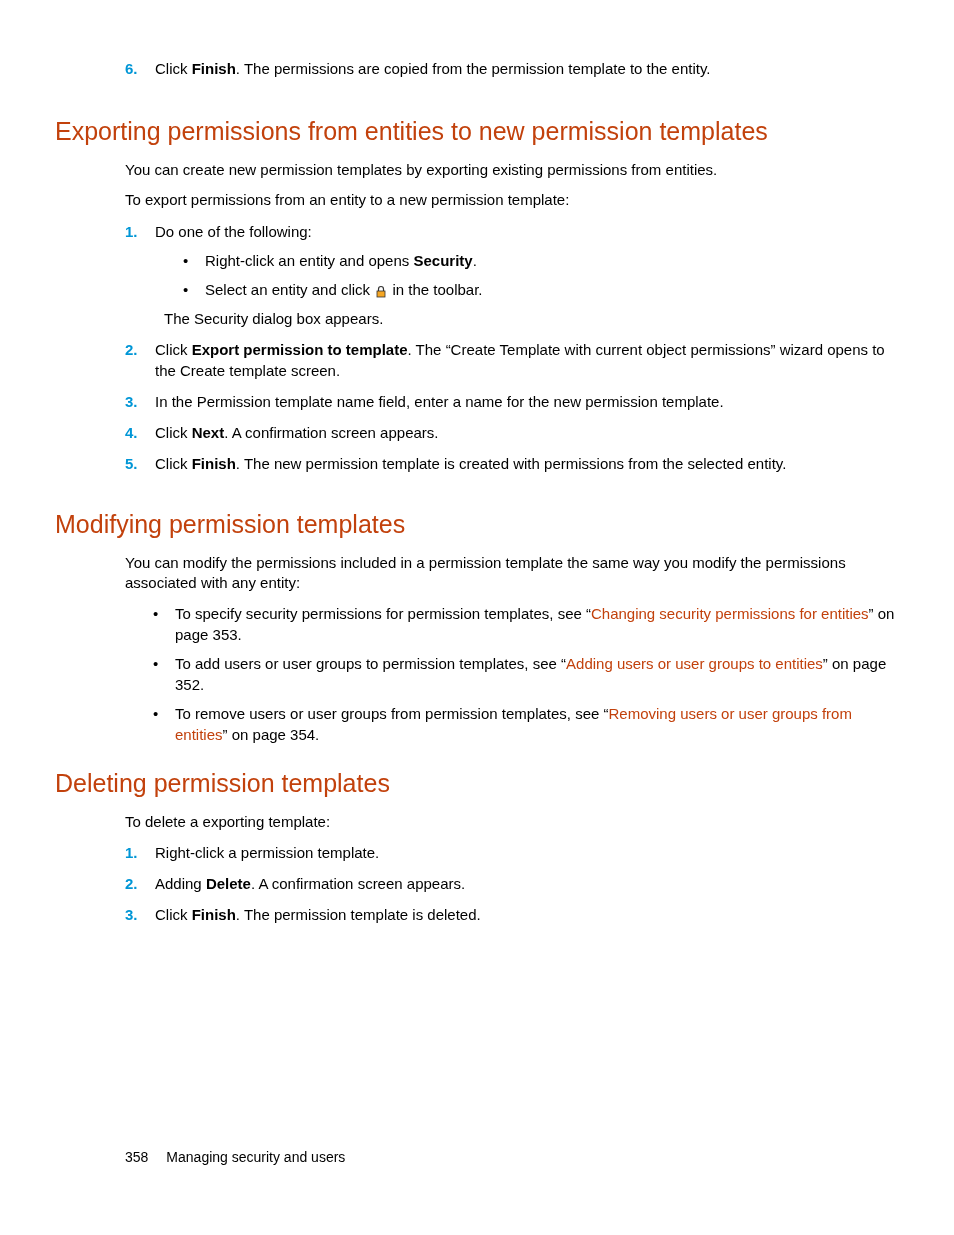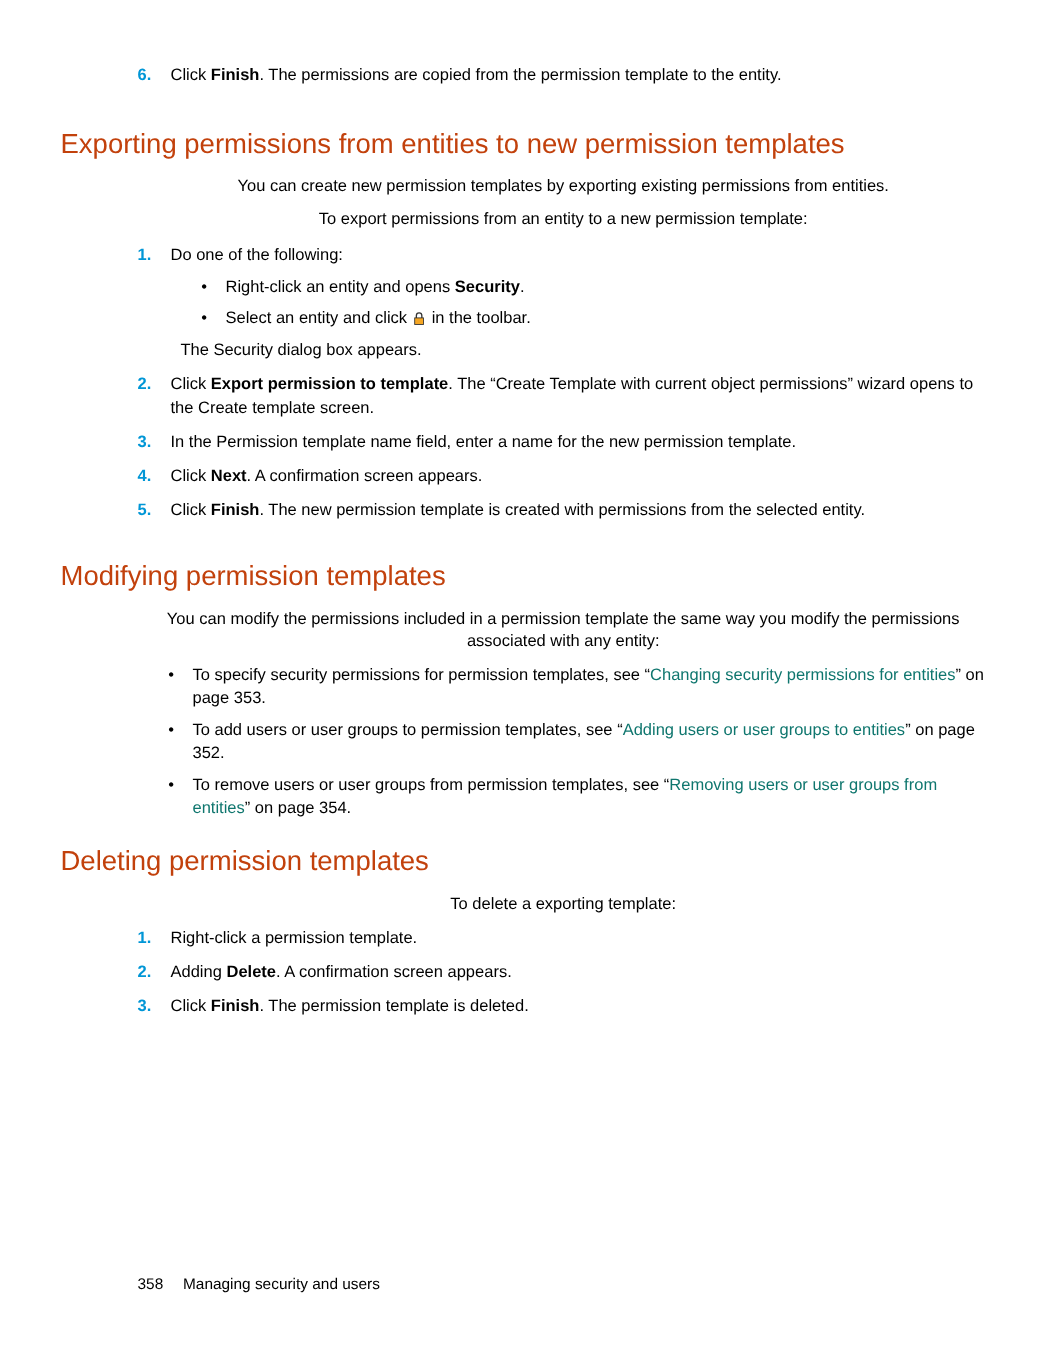--- a/index.html
+++ b/index.html
@@ -34,21 +34,20 @@
       margin-top: 36px;
     }
     h2.delete {
       margin-top: 24px;
     }
     p.body-text {
       font-size: 15px;
       line-height: 1.35;
       margin-left: 70px;
       margin-bottom: 10px;
-      text-align: center;
     }
     ol.numbered {
       list-style: none;
       margin-left: 70px;
       counter-reset: item;
     }
     ol.numbered > li {
       position: relative;
       padding-left: 30px;
       margin-bottom: 10px;
@@ -104,36 +103,36 @@
       left: 4px;
       color: #000;
       font-size: 15px;
     }
     .sub-text {
       margin-left: 9px;
       margin-top: 4px;
       font-size: 15px;
     }
     .link {
-      color: #0f766e;
+      color: #c2410c;
     }
     .bold {
       font-weight: bold;
     }
     .lock-icon {
       display: inline-block;
       width: 14px;
       height: 14px;
       vertical-align: middle;
       position: relative;
       top: -1px;
     }
     .footer {
       position: absolute;
-      bottom: 60px;
+      bottom: 70px;
       left: 125px;
       font-size: 14px;
     }
     .page-num {
       margin-right: 18px;
     }
   </style>
 </head>
 <body>
 

